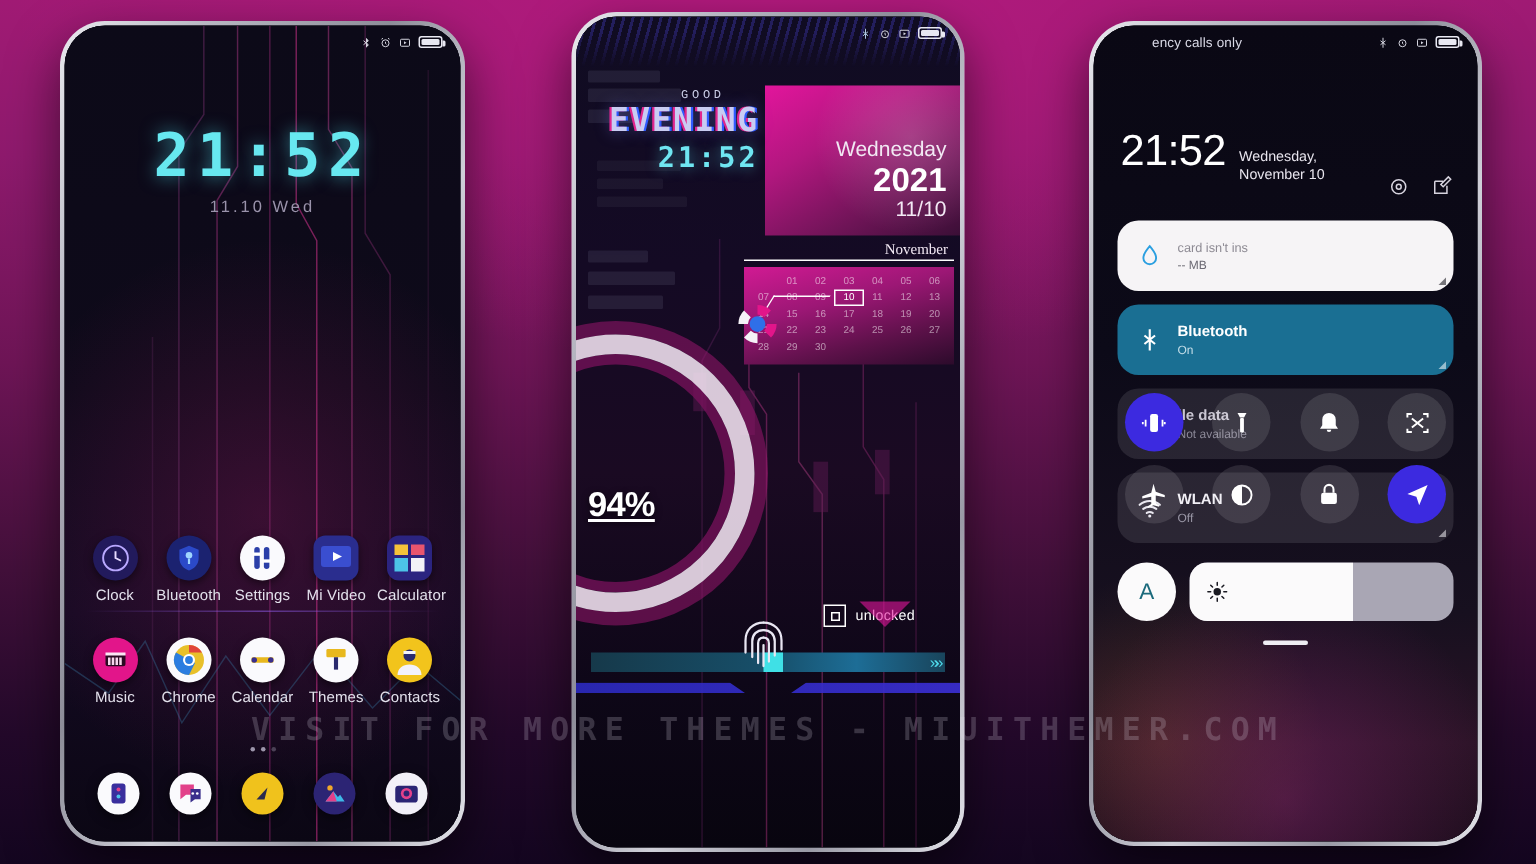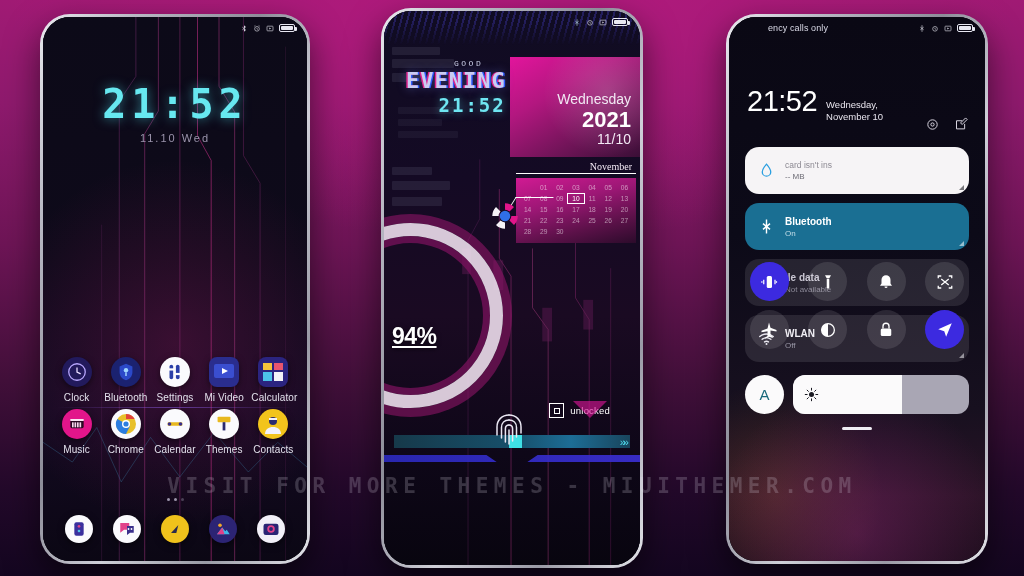--- a/index.html
+++ b/index.html
@@ -39,21 +39,21 @@
       radial-gradient(ellipse 90% 45% at 50% 60%, rgba(150,26,94,.30) 0%, rgba(150,26,94,0) 75%),
       linear-gradient(180deg,#0c0a18 0%,#0e0a1a 45%,#140a22 72%,#0b0714 100%); }
   .circ { position:absolute; left:0; top:0; width:100%; height:100%; }
 
   .clock1 { position:absolute; top:64px; left:0; right:0; text-align:center; z-index:5; }
   .clock1 .t { font-family:"DejaVu Sans Mono", monospace; font-size:40px; font-weight:700;
     letter-spacing:5px; color:#67e8f0; text-shadow:0 0 12px rgba(80,230,245,.55); }
   .clock1 .d { margin-top:5px; font-size:11px; color:#9a93ab; letter-spacing:2px; }
 
   .appgrid { position:absolute; left:0; right:0; z-index:6; display:flex; justify-content:space-around; padding:0 9px; }
-  #row1 { top:340px; } #row2 { top:392px; }
+  #row1 { top:340px; } #row2 { top:408px; }
   .app { width:44px; text-align:center; }
   .app .ico { width:30px; height:30px; margin:0 auto 5px; border-radius:50%;
     display:flex; align-items:center; justify-content:center; position:relative;
     box-shadow:0 2px 6px rgba(0,0,0,.5); overflow:hidden; }
   .app .lbl { font-size:10px; color:#e3e1ec; letter-spacing:.1px; white-space:nowrap; }
 
   .divider { position:absolute; left:14px; right:14px; top:390px; height:1px;
     background:linear-gradient(90deg,rgba(110,60,200,0),rgba(140,90,230,.55),rgba(110,60,200,0)); z-index:5; }
 
   .dots { position:absolute; top:481px; left:0; right:0; display:flex; justify-content:center; gap:4px; z-index:6; }
@@ -81,21 +81,21 @@
   .greet .tm { font-family:"DejaVu Sans Mono", monospace; font-size:19px; font-weight:700; letter-spacing:2px;
     color:#6fe6f2; text-shadow:0 0 9px rgba(90,230,245,.55); text-align:right; margin-top:1px; }
 
   .datecard { position:absolute; right:0px; top:46px; width:130px; height:100px; z-index:6;
     background:linear-gradient(150deg,#e2159c 0%,#b2177f 35%,#6d1456 72%,#3a0f36 100%); }
   .datecard:after { content:""; position:absolute; inset:0; background:radial-gradient(circle at 75% 35%, rgba(255,255,255,.18), transparent 55%); }
   .datecard .dw { position:absolute; right:9px; top:34px; font-size:14px; color:#f0e6f2; }
   .datecard .dy { position:absolute; right:9px; top:50px; font-size:22px; font-weight:600; color:#fff; }
   .datecard .dd { position:absolute; right:9px; top:74px; font-size:14px; color:#f3e9f5; }
 
-  .calwrap { position:absolute; right:4px; top:150px; width:120px; z-index:6; }
+  .calwrap { position:absolute; right:4px; top:150px; width:140px; z-index:6; }
   .calwrap .mh { font-family:"Liberation Serif", serif; font-size:10px; color:#f3eaf5; text-align:right;
     padding-right:4px; border-bottom:1.4px solid #fff; padding-bottom:1px; }
   .calgrid { margin-top:4px; padding:5px 4px 7px;
     background:linear-gradient(165deg,#d11a93 0%,#9c1775 38%,#5c1149 72%,#2c0b2b 100%);
     display:grid; grid-template-columns:repeat(7,1fr); gap:2px 1px; }
   .calgrid span { font-size:6.6px; color:rgba(255,255,255,.52); text-align:center; line-height:9px; }
   .calgrid span.tod { color:#fff; outline:1px solid #fff; }
 
   .gear2 { position:absolute; left:106px; top:190px; width:30px; height:30px; z-index:9; }
   .leaderline { position:absolute; left:128px; top:186px; width:38px; height:12px; z-index:8;

